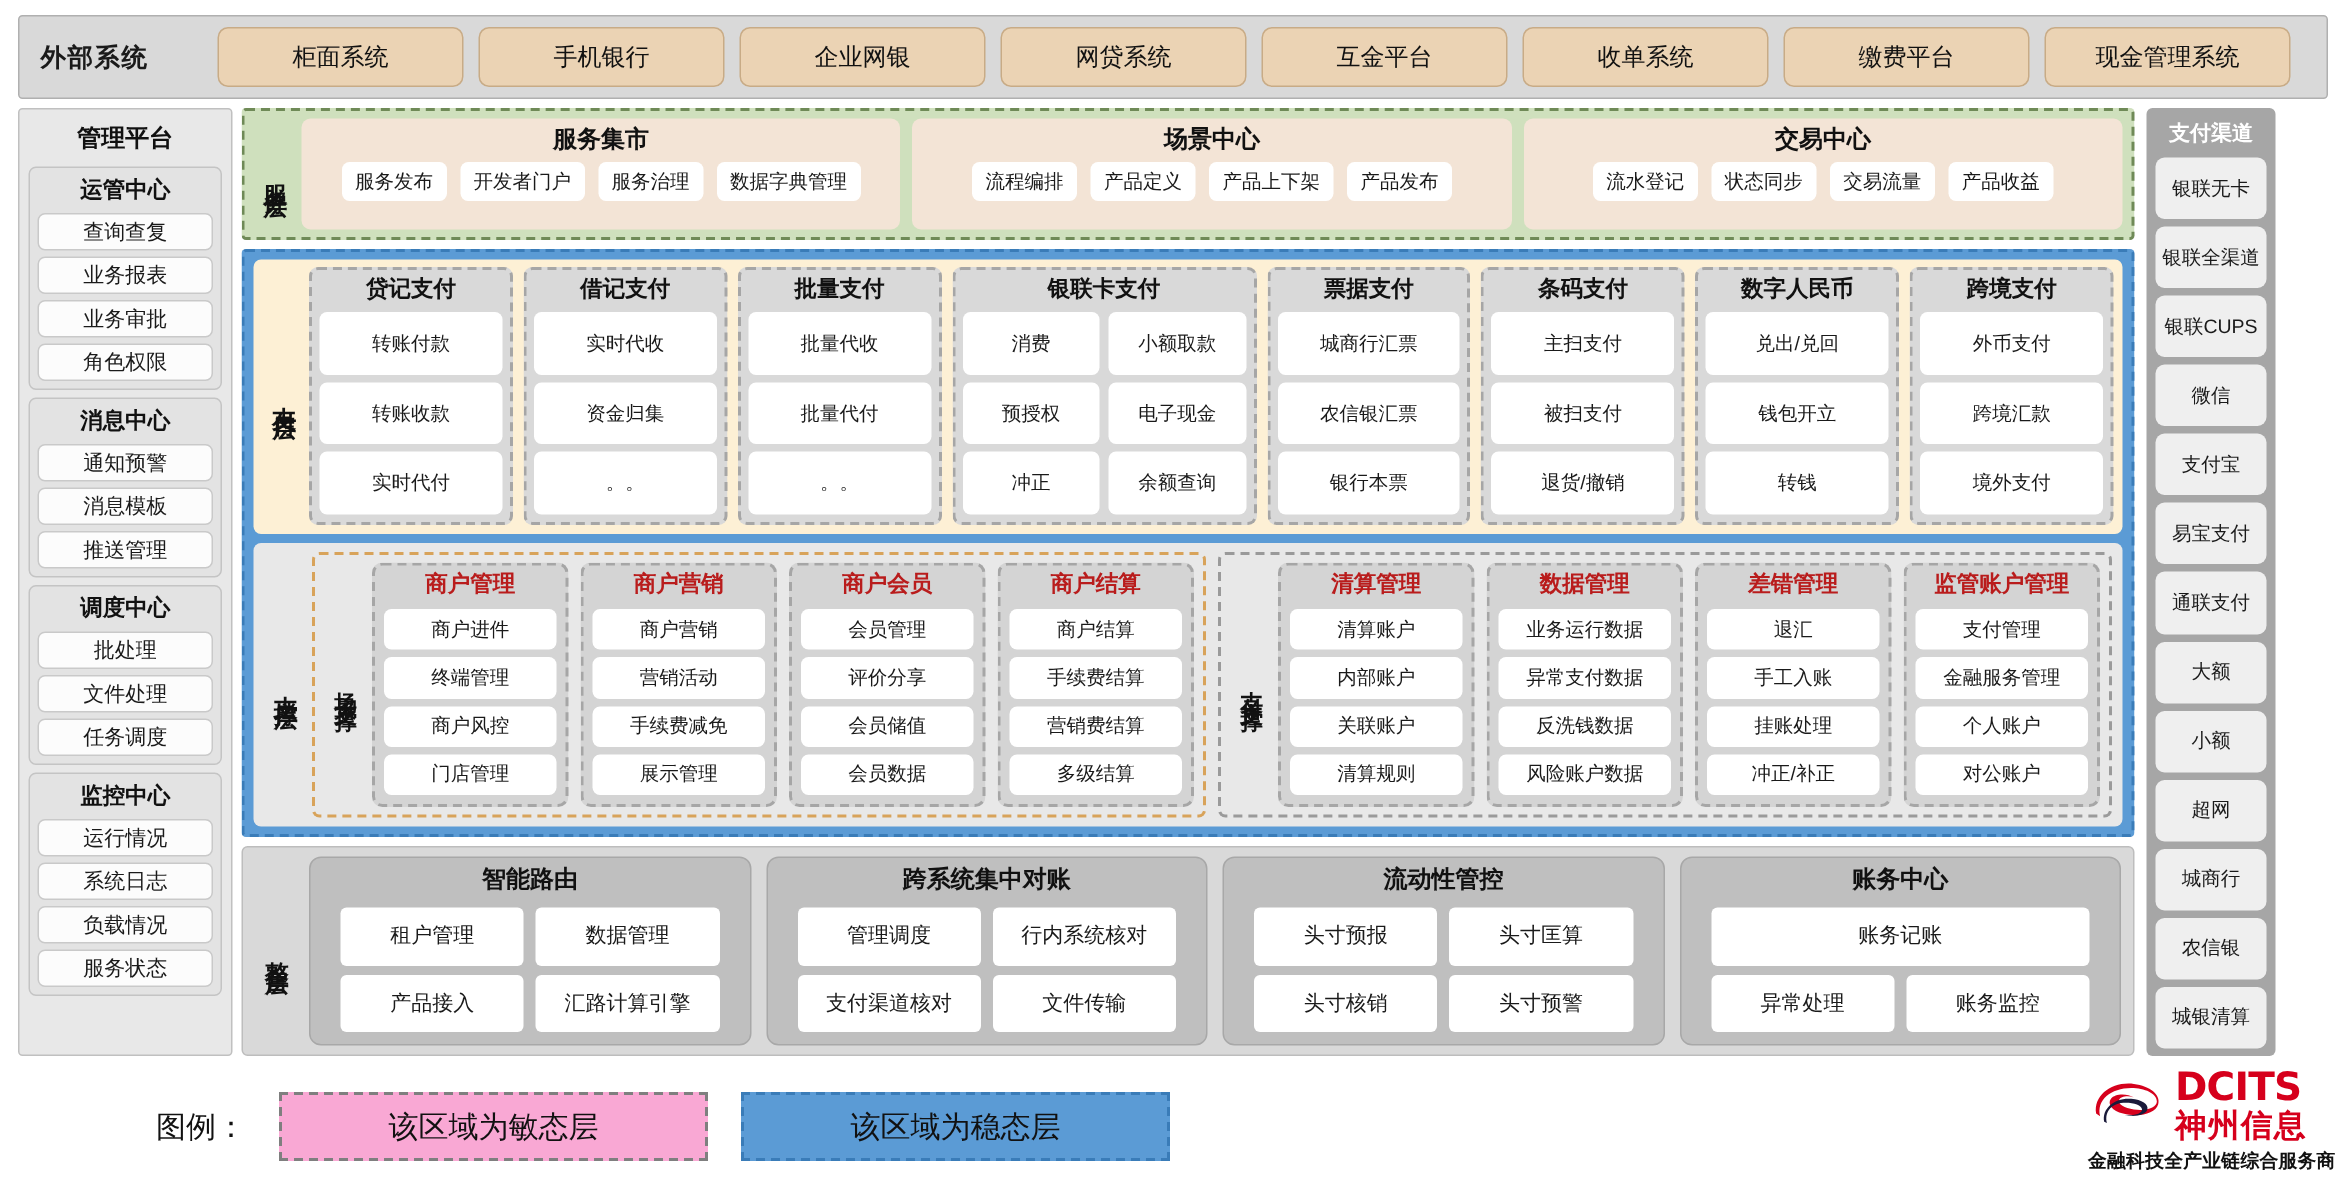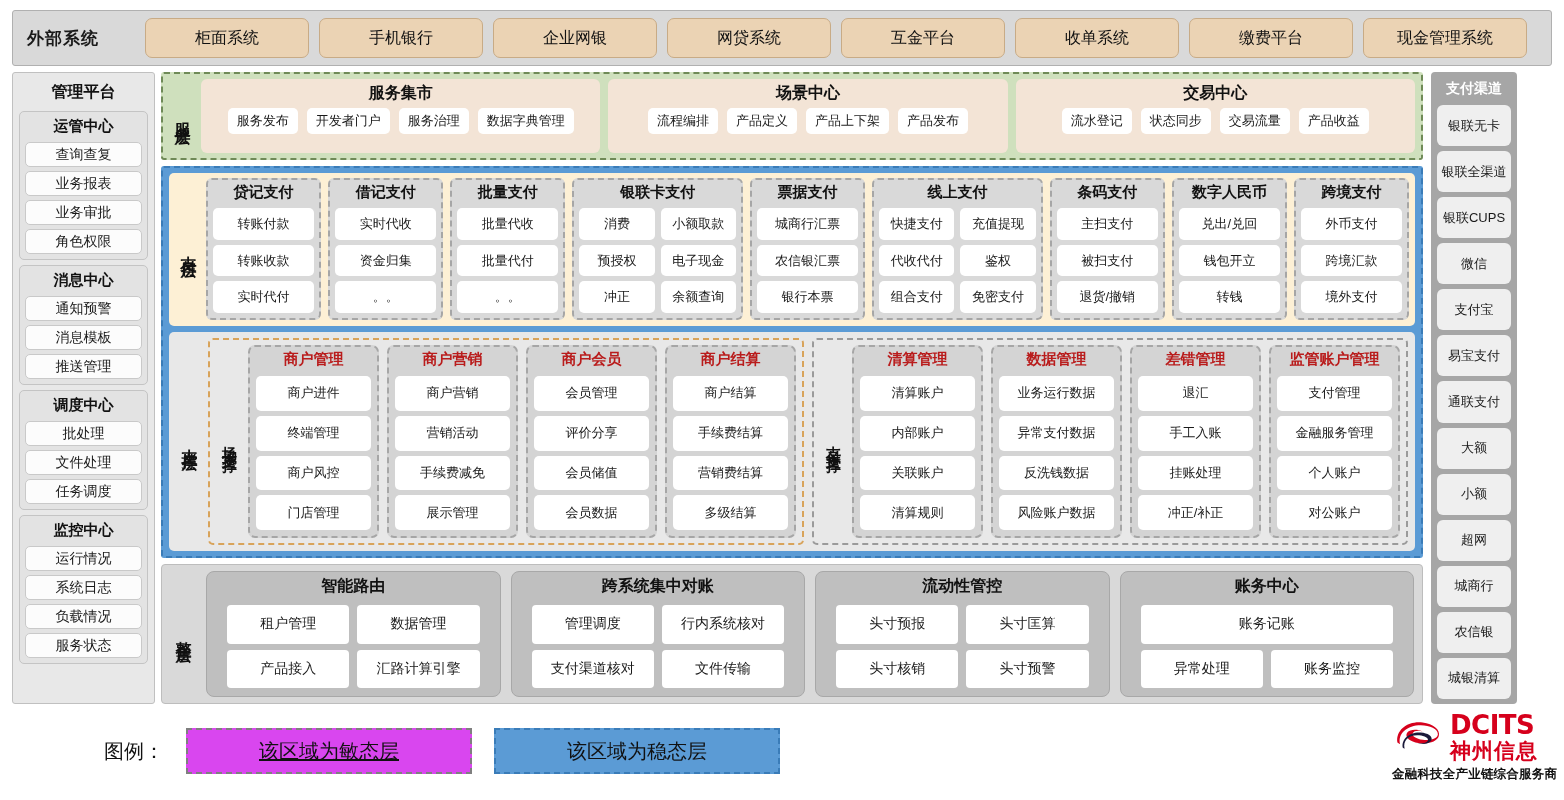--- a/index.html
+++ b/index.html
@@ -83,21 +83,21 @@
   }
 
   
   .stable-wrap {
     background: #5b9bd5; border: 2px dashed #3a7cb8; border-radius: 3px;
     flex: none; height: 392px; padding: 5px 6px; display: flex; flex-direction: column; gap: 6px;
   }
 
   
   .pay-layer {
-    background: #fdf0d5; border-radius: 5px; height: 153px;
+    background: #fdf0d5; border-radius: 5px; height: 183px;
     display: flex; padding: 5px 6px 6px; gap: 5px; align-items: stretch;
   }
   .pay-groups { display: flex; flex: 1; gap: 7px; }
   .pg {
     background: #d9d9d9; border: 2px dashed #a6a6a6; border-radius: 6px;
     display: flex; flex-direction: column; padding: 2px 5px 5px; gap: 4px; flex: 1;
   }
   .pg-title { text-align: center; font-size: 15px; font-weight: bold; color: #111; padding: 1px 0 2px; white-space: nowrap; }
   .pg-rows { display: flex; flex-direction: column; gap: 5px; flex: 1; }
   .pg-row { display: flex; gap: 6px; flex: 1; }
@@ -160,21 +160,21 @@
     font-size: 13px; color: #1a1a1a; white-space: nowrap;
   }
 
   
   .legend { position: absolute; left: 60px; top: 728px; display: flex; align-items: center; gap: 22px; }
   .legend-label { font-size: 20px; color: #111; margin-left: 44px; }
   .legend-chip {
     width: 286px; height: 46px; display: flex; align-items: center; justify-content: center;
     font-size: 20px; color: #111;
   }
-  .legend-chip.agile { background: #d946ef; border: 2px dashed #7f7f7f; text-decoration: underline; }
+  .legend-chip.agile { background: #f9a8d4; border: 2px dashed #7f7f7f; }
   .legend-chip.stable { background: #5b9bd5; border: 2px dashed #3a7cb8; }
 
   
   .logo { position: absolute; left: 1392px; top: 712px; width: 170px; height: 80px; }
   .logo-row { display: flex; align-items: center; gap: 4px; }
   .logo-mark { width: 54px; height: 44px; flex: none; }
   .logo-text { display: flex; flex-direction: column; line-height: 1; }
   .logo-en { font-size: 26px; font-weight: bold; color: #d6001c; letter-spacing: -0.5px; font-family: "DejaVu Sans", sans-serif; }
   .logo-cn { font-size: 21px; font-weight: bold; color: #d6001c; letter-spacing: 1px; margin-top: 2px; }
   .logo-tag { font-size: 12.5px; font-weight: bold; color: #111; margin-top: 5px; letter-spacing: 0.2px; }
@@ -334,37 +334,20 @@
                 <div class="pg-item">城商行汇票</div>
               </div>
               <div class="pg-row">
                 <div class="pg-item">农信银汇票</div>
               </div>
               <div class="pg-row">
                 <div class="pg-item">银行本票</div>
               </div>
             </div>
           </div>
-          <div class="pg" style="flex: 1.55 1 0%;">
-            <div class="pg-title">线上支付</div>
-            <div class="pg-rows">
-              <div class="pg-row">
-                <div class="pg-item">快捷支付</div>
-                <div class="pg-item">充值提现</div>
-              </div>
-              <div class="pg-row">
-                <div class="pg-item">代收代付</div>
-                <div class="pg-item">鉴权</div>
-              </div>
-              <div class="pg-row">
-                <div class="pg-item">组合支付</div>
-                <div class="pg-item">免密支付</div>
-              </div>
-            </div>
-          </div>
           <div class="pg">
             <div class="pg-title">条码支付</div>
             <div class="pg-rows">
               <div class="pg-row">
                 <div class="pg-item">主扫支付</div>
               </div>
               <div class="pg-row">
                 <div class="pg-item">被扫支付</div>
               </div>
               <div class="pg-row">

